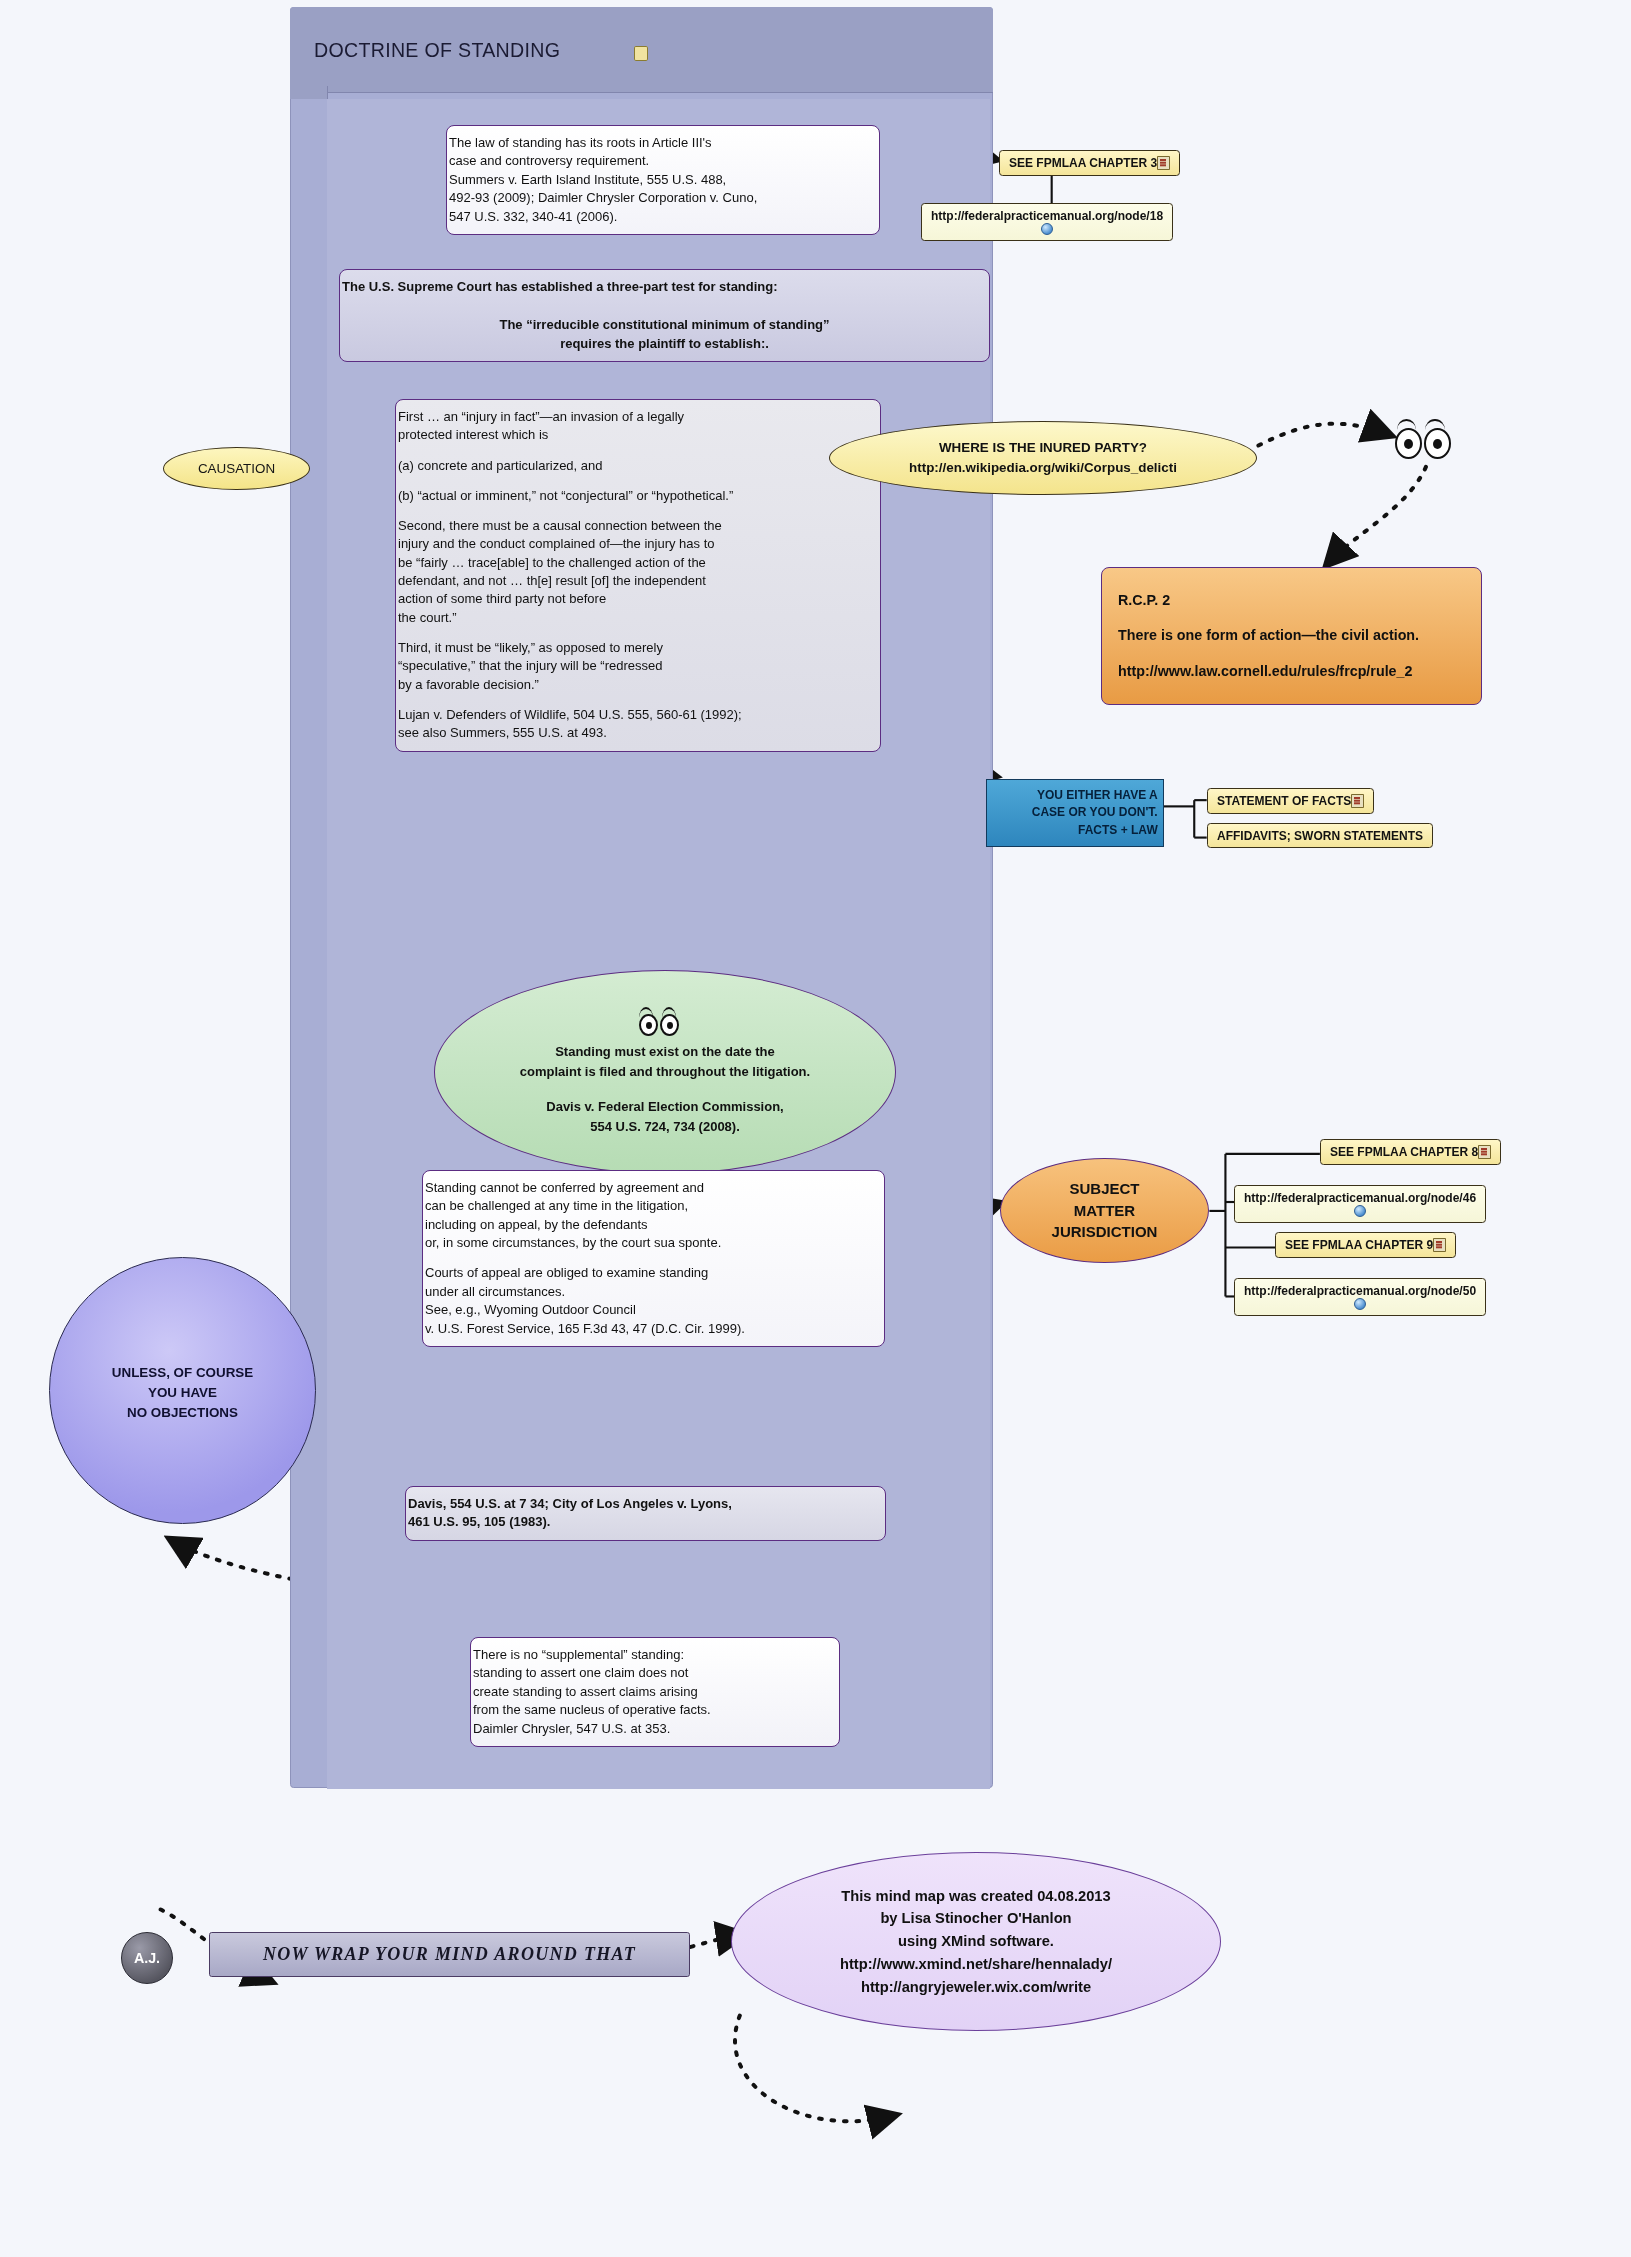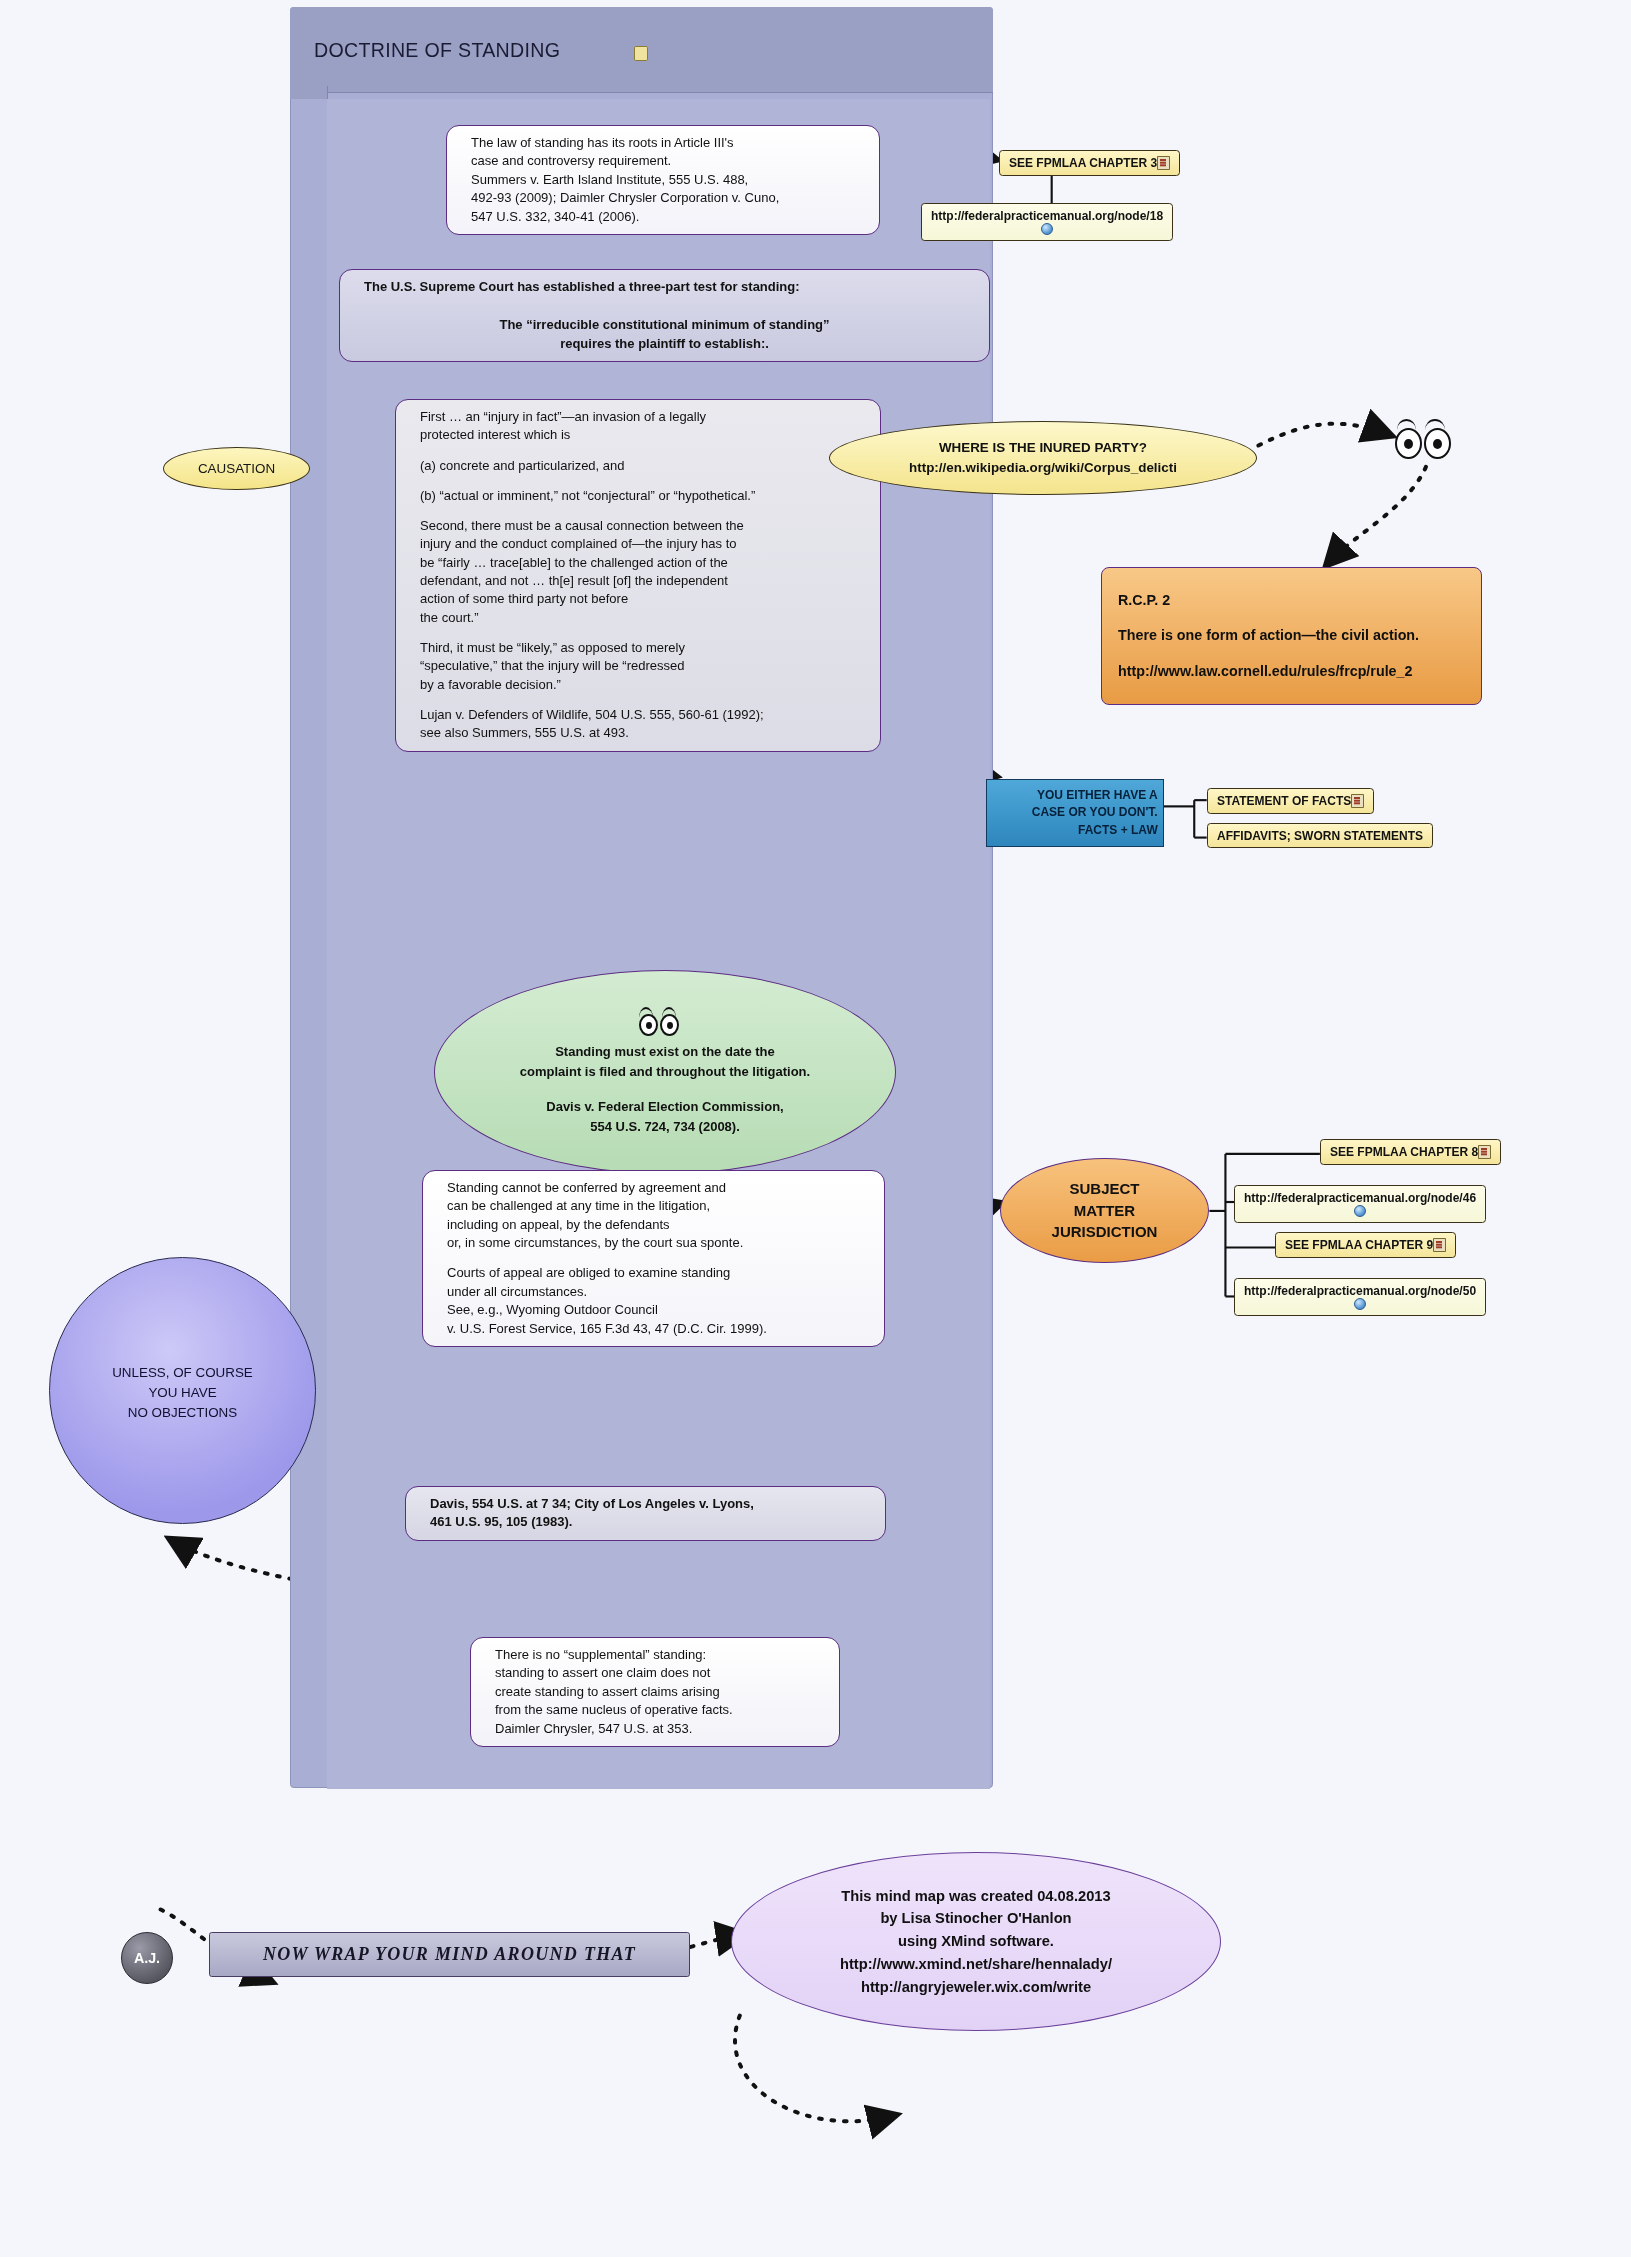--- a/index.html
+++ b/index.html
@@ -39,22 +39,22 @@
     background:#9aa0c4;border-right:0.9px solid #8186ad;
   }
   .sheet-rail{
     position:absolute;left:327px;top:99px;width:663px;height:1690px;
     background:#b0b5d8;
   }
 
   
   .box{
     border:1.8px solid #5c2d82;
-    border-radius:13px;
-    padding:8px 24px;
+    border-radius:8px;
+    padding:8px 2px;
     font-size:13px;
     line-height:1.42;
     color:#111;
     background:#fff;
   }
   .box p{margin:0 0 11.6px 0;}
   .box p:last-child{margin-bottom:0;}
 
   #box-roots{
     left:446px;top:125px;width:434px;
@@ -147,21 +147,21 @@
   #ell-smj{
     left:1000px;top:1158px;width:209px;height:105px;
     background:linear-gradient(#f7c27d,#ea9c45);
     border:1.8px solid #5c2d82;
     font-size:15px;font-weight:bold;color:#111;line-height:1.45;
   }
   #ell-unless{
     left:49px;top:1257px;width:267px;height:267px;
     background:radial-gradient(circle at 45% 35%,#cdc9f7,#9d98ea 72%);
     border:1.8px solid #2a2a50;
-    font-size:13.4px;font-weight:normal;color:#101030;line-height:1.5;
+    font-size:13.4px;font-weight:bold;color:#101030;line-height:1.5;
     flex-direction:column;
   }
   #ell-credit{
     left:731px;top:1852px;width:490px;height:179px;
     background:linear-gradient(#efe3fb,#e2d2f6);
     border:1.8px solid #6a3f9a;
     font-size:14.7px;font-weight:bold;color:#101010;line-height:1.55;
   }
 
   

